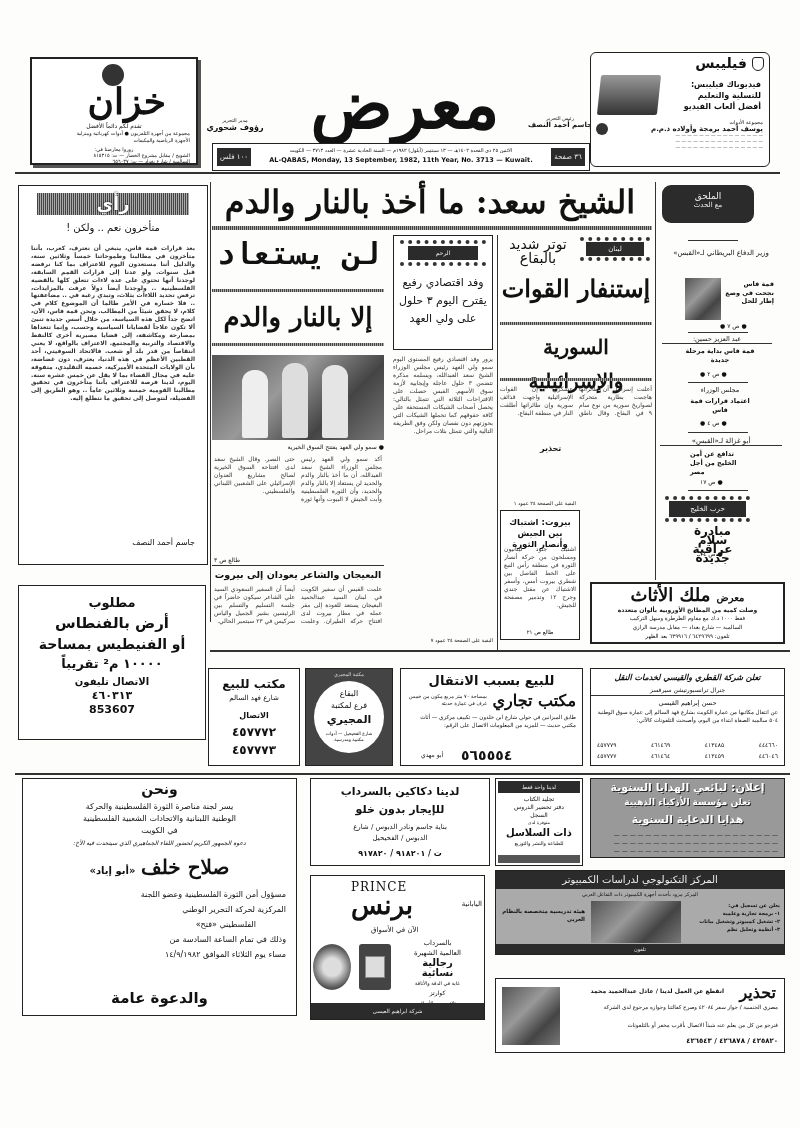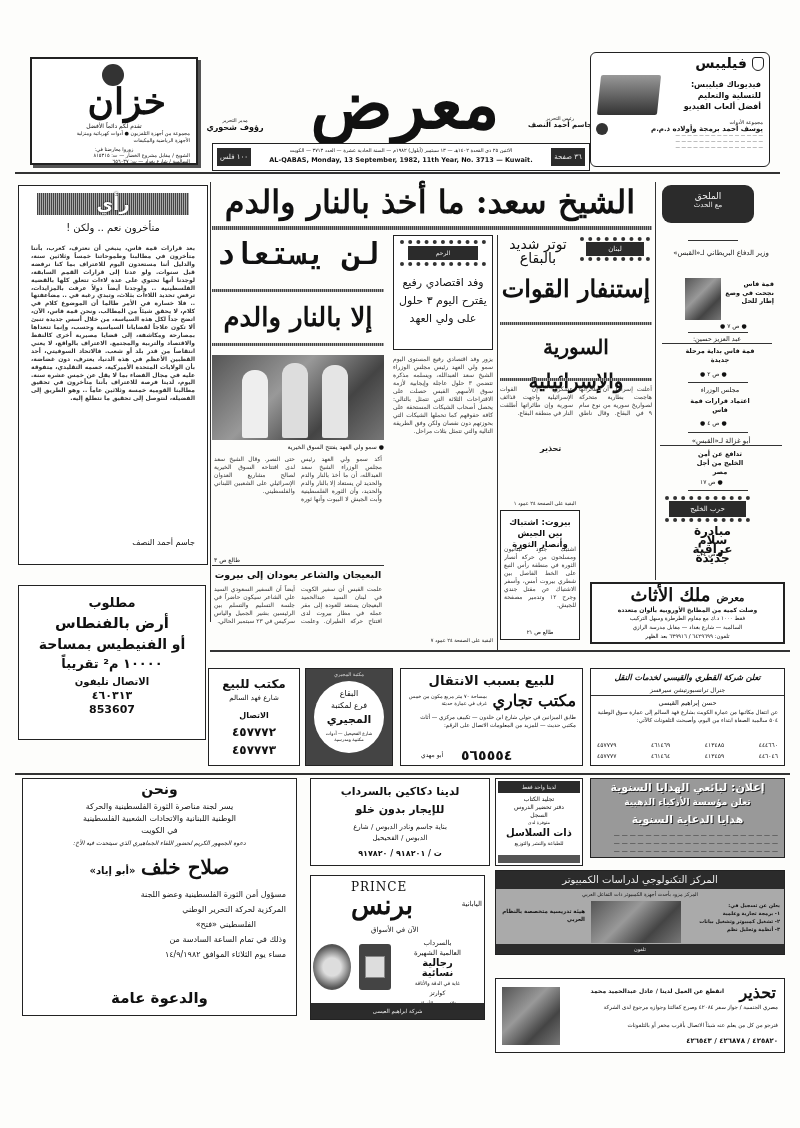--- a/index.html
+++ b/index.html
@@ -143,21 +143,21 @@
 <div class="abs" style="left:688px;top:332px;width:60px;height:1px;background:#333"></div>
 <div class="abs rtl" style="left:662px;top:335px;width:110px;font-size:6.5px;text-align:center;border-bottom:1px solid #333">عبد العزيز حسين:</div>
 <div class="abs rtl bold" style="left:680px;top:347px;width:80px;font-size:6.5px;line-height:9px;text-align:center">قمة فاس بداية مرحلة جديدة</div>
 <div class="abs rtl" style="left:700px;top:370px;font-size:6px">● <span>ص ٢</span> ●</div>
 <div class="abs" style="left:688px;top:382px;width:60px;height:1px;background:#333"></div>
 <div class="abs rtl" style="left:680px;top:386px;width:80px;font-size:6.5px;text-align:center">مجلس الوزراء</div>
 <div class="abs rtl bold" style="left:685px;top:397px;width:70px;font-size:6.5px;line-height:9px;text-align:center">اعتماد قرارات قمة فاس</div>
 <div class="abs rtl" style="left:700px;top:419px;font-size:6px">● <span>ص ٤</span> ●</div>
 <div class="abs" style="left:688px;top:432px;width:60px;height:1px;background:#333"></div>
 <div class="abs rtl" style="left:660px;top:437px;width:122px;font-size:7px;text-align:center;border-bottom:1px solid #333">أبو غزالة لـ«القبس»</div>
-<div class="abs rtl bold" style="left:690px;top:450px;width:60px;font-size:6.5px;line-height:9px;text-align:center">تدافع عن أمن الخليج من أجل مصر</div>
+<div class="abs rtl bold" style="left:690px;top:450px;width:60px;font-size:6.5px;line-height:9px;text-align:left">تدافع عن أمن الخليج من أجل مصر</div>
 <div class="abs rtl" style="left:700px;top:478px;font-size:6px">● <span>ص ١٧</span></div>
 <div class="abs" style="left:688px;top:490px;width:60px;height:1px;background:#333"></div>
 <div class="abs" style="left:665px;top:496px;width:85px;height:26px;border-top:4px dotted #333;border-bottom:4px dotted #333">
   <div class="abs dark ctr" style="left:4px;right:4px;top:1px;height:16px;font-size:7px;line-height:16px;direction:rtl">حرب الخليج</div>
 </div>
 <div class="abs rtl bold" style="left:680px;top:527px;width:65px;font-size:12px;line-height:9px;text-align:center">مبادرة سلام عراقية جديدة</div>
 <div class="abs rtl" style="left:700px;top:550px;font-size:6px">● <span>ص ٢٤</span></div>
 
 <div class="box" style="left:590px;top:582px;width:195px;height:62px;border-width:2px">
   <div class="abs rtl bold" style="left:0;right:0;top:0;text-align:center;font-size:18px;line-height:22px;font-family:'DejaVu Serif',serif">

